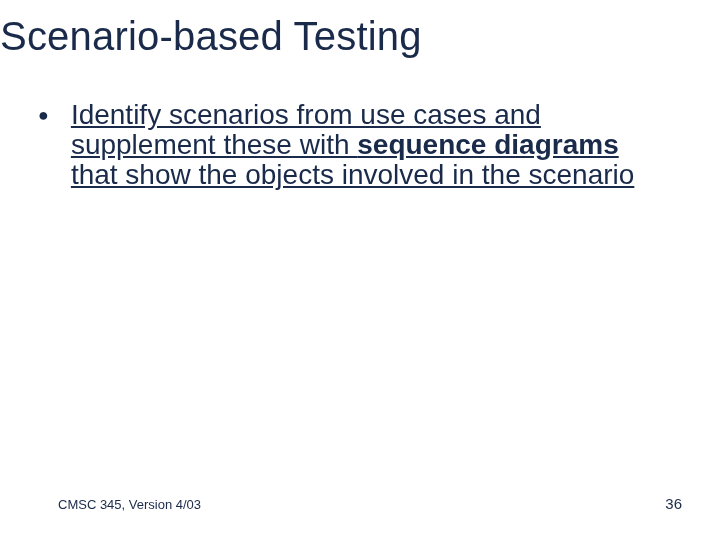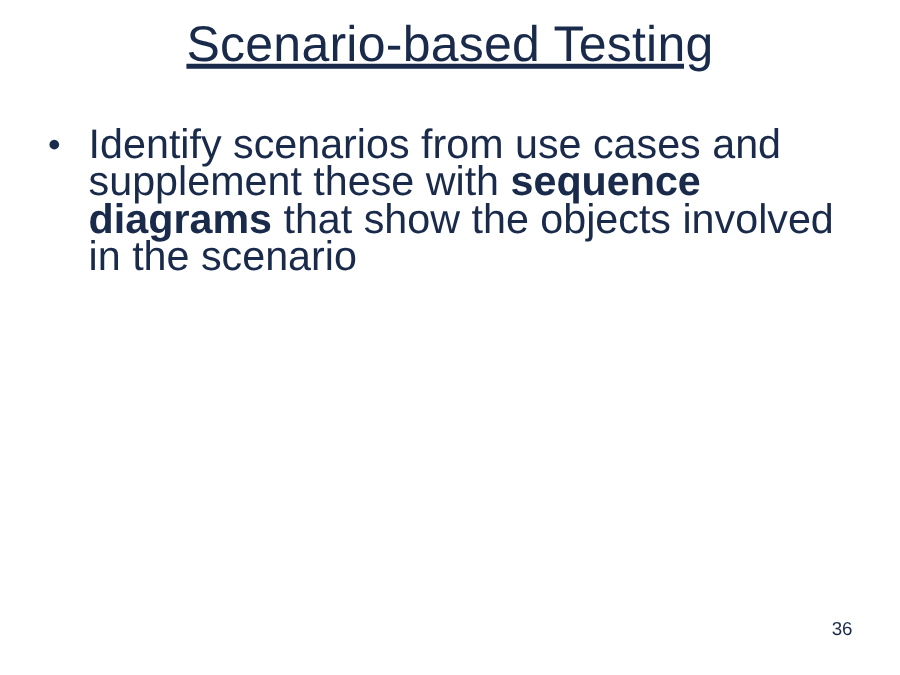--- a/index.html
+++ b/index.html
@@ -17,45 +17,45 @@
     width: 720px;
     height: 540px;
     position: relative;
     box-sizing: border-box;
   }
   .title {
     position: absolute;
     top: 14px;
     left: 0;
     width: 100%;
-    text-align: center;
+    text-align: left;
     font-size: 40px;
     font-weight: 400;
     letter-spacing: 0.2px;
-    text-decoration: underline;
   }
   .body {
     position: absolute;
     top: 100px;
     left: 38px;
     right: 50px;
   }
   .bullet-row {
     display: flex;
     align-items: flex-start;
   }
   .bullet-dot {
     font-size: 18px;
     line-height: 30px;
     margin-right: 22px;
     margin-left: 0;
   }
   .bullet-text {
-    font-size: 33px;
+    font-size: 28px;
     line-height: 30px;
+    text-decoration: underline;
   }
   .bold {
     font-weight: 700;
   }
   .footer-left {
     position: absolute;
     left: 58px;
     bottom: 28px;
     font-size: 13px;
   }
@@ -75,15 +75,16 @@
 
   <div class="body">
     <div class="bullet-row">
       <div class="bullet-dot">●</div>
       <div class="bullet-text">
         <span>Identify scenarios from use cases and supplement these with </span><span class="bold">sequence diagrams</span><span> that show the objects involved in the scenario</span>
       </div>
     </div>
   </div>
 
+  <div class="footer-left">CMSC 345, Version 4/03</div>
   <div class="footer-right">36</div>
 
 </div>
 
 </body></html>

